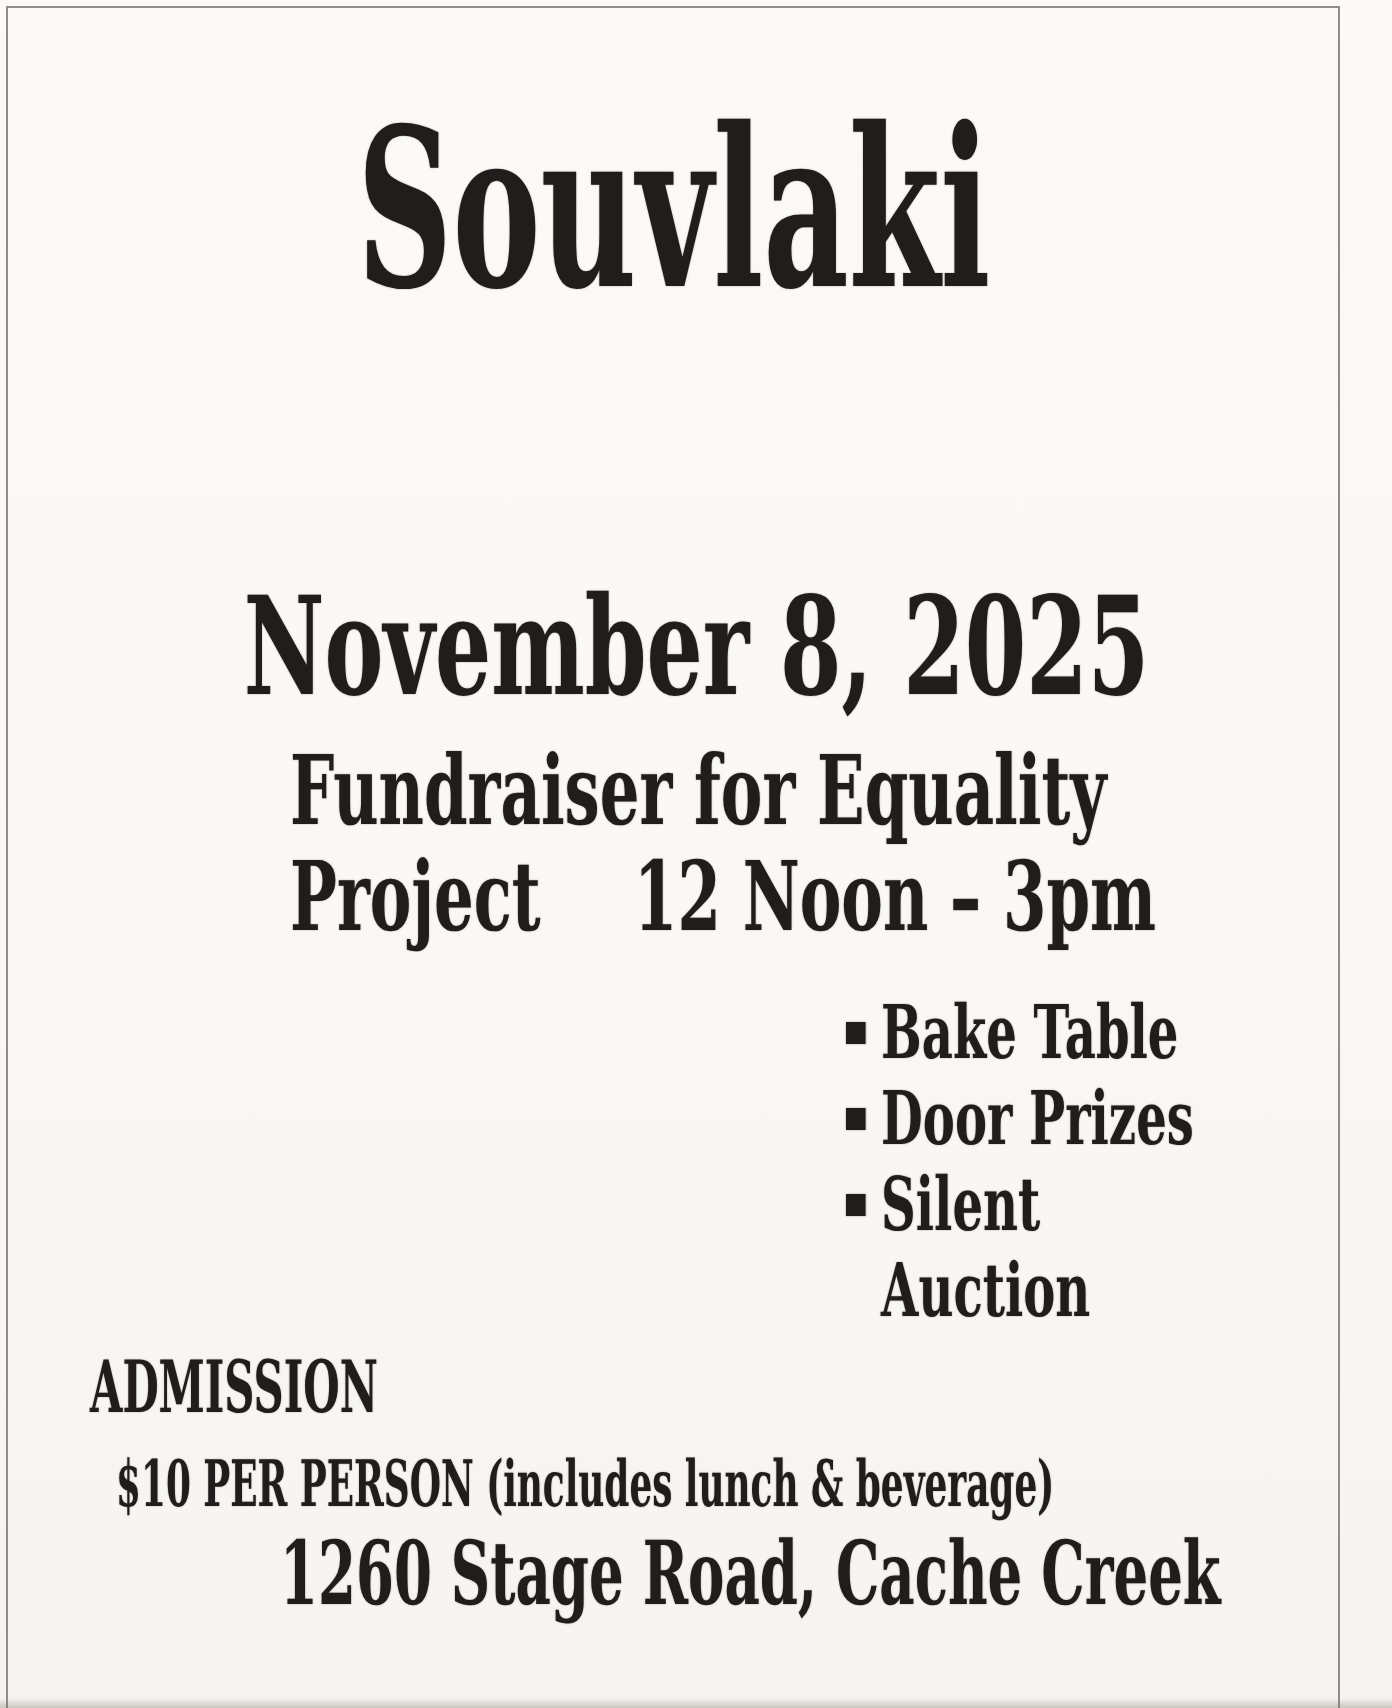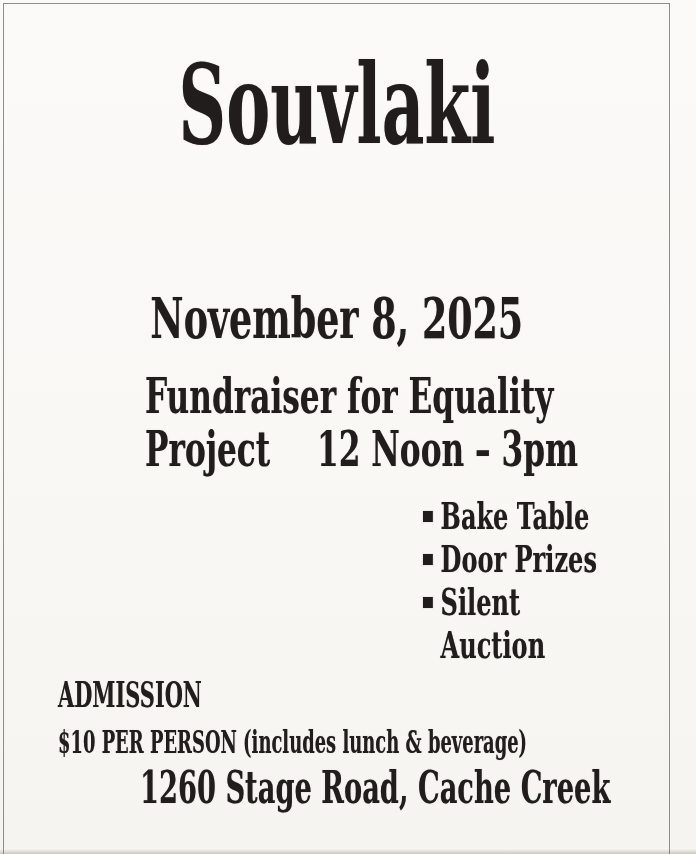--- a/index.html
+++ b/index.html
@@ -43,21 +43,21 @@
   .cx { display: inline-block; }
   
   .s60c { transform: scale(0.60, 1); transform-origin: 50% 0; }
   .s65c { transform: scale(0.65, 1); transform-origin: 50% 0; }
   .s65l { transform: scale(0.65, 1); transform-origin: 0 0; }
   .s62l { transform: scale(0.62, 1); transform-origin: 0 0; }
   .s58l { transform: scale(0.58, 1); transform-origin: 0 0; }
   .s56l { transform: scale(0.56, 1); transform-origin: 0 0; }
 
   .title-line { font-size: 110px; line-height: 1; }
-  .date-line  { font-size: 56px;  line-height: 1; }
+  .date-line  { font-size: 68px;  line-height: 1; }
   .sub-line   { font-size: 48px;  line-height: 1; }
   .tab-gap    { display: inline-block; width: 72px; }
 
   .feature-list { font-size: 37px; line-height: 43px; }
   .li { display: flex; align-items: flex-start; }
   .sq {
     flex: none;
     width: 15px;
     height: 11px;
     margin: 16px 12px 0 0;
@@ -114,21 +114,21 @@
         <span class="sq"></span>
         <span class="li-text">Door Prizes</span>
       </div>
       <div class="li">
         <span class="sq"></span>
         <span class="li-text wrap">Silent Auction</span>
       </div>
     </div>
   </div>
 
-  <div class="abs ink admission-line" style="left:58px; top:676px">
+  <div class="abs ink admission-line" style="left:45px; top:676px">
     <span class="cx s58l">ADMISSION</span>
   </div>
   <div class="abs ink price-line-cls" style="left:58px; top:726px">
     <span class="cx s56l">$10 PER PERSON (includes lunch &amp; beverage)</span>
   </div>
   <div class="abs ink address-line-cls" style="left:140px; top:766px">
     <span class="cx s62l">1260 Stage Road, Cache Creek</span>
   </div>
 
   <div class="scan-edge-bottom"></div>

